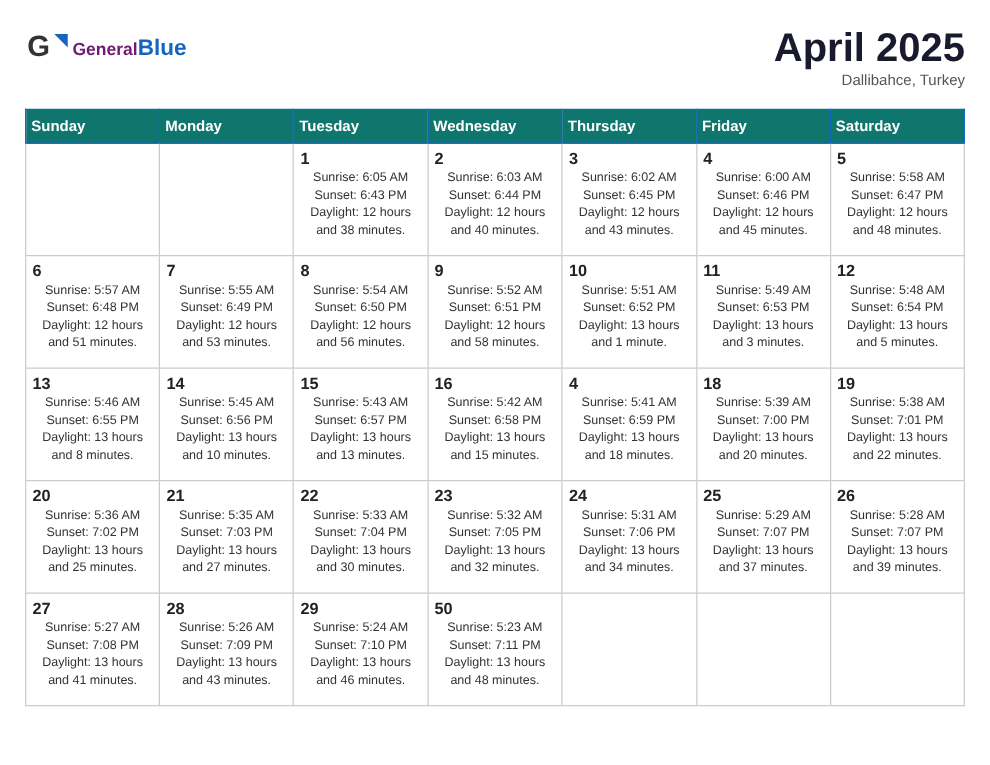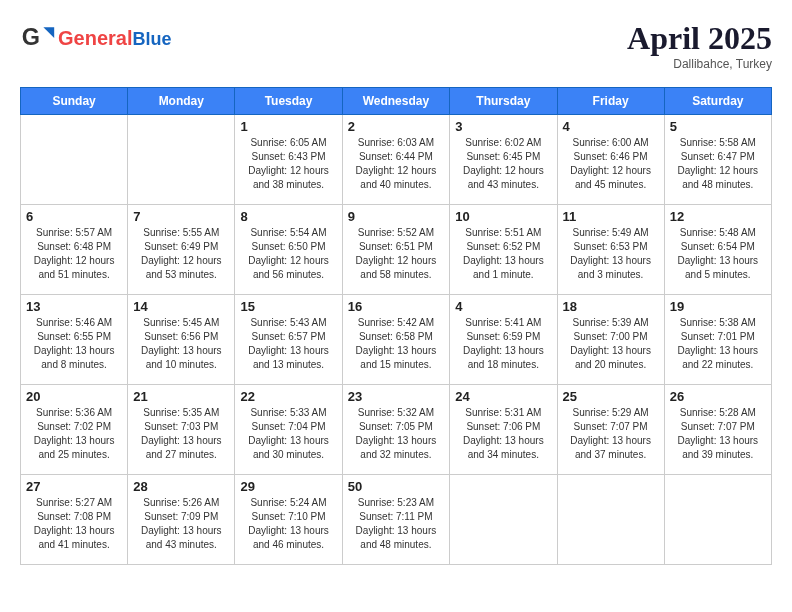--- a/index.html
+++ b/index.html
@@ -25,36 +25,35 @@
       height: 36px;
       margin-right: 2px;
     }
     .title-block {
       text-align: right;
     }
     .main-title {
       font-size: 32px;
       font-weight: bold;
       color: #1a1a2e;
-      font-family: Liberation Serif, serif;
     }
     .subtitle {
       font-size: 12px;
       color: #555;
     }
     .calendar {
       width: 100%;
       border-collapse: collapse;
       font-size: 11px;
     }
     .calendar th {
-      background-color: #3b82f6;
+      background-color: #0f766e;
       color: #fff;
       padding: 6px 4px;
-      text-align: center;
+      text-align: left;
       font-size: 12px;
       font-weight: bold;
       border: 1px solid #1565c0;
     }
     .calendar td {
       border: 1px solid #ccc;
       vertical-align: top;
       padding: 4px 5px;
       width: 108px;
       min-height: 80px;
@@ -78,21 +77,21 @@
 <body>
 
 <div class="header">
   <div class="logo">
     <svg class="logo-icon" viewBox="0 0 40 40" xmlns="http://www.w3.org/2000/svg">
       <text x="2" y="28" font-size="26" font-weight="bold" fill="#333">G</text>
       <polygon points="26,8 38,8 38,20" fill="#1565c0"></polygon>
     </svg>
     <div>
       <div>
-        <span style="font-size:20px;font-weight:bold;color:#ef4444;">General</span><span style="font-size:18px;font-weight:bold;color:#1565c0;text-align:center;">Blue</span>
+        <span style="font-size:14px;font-weight:bold;color:#701a75;">General</span><span style="font-size:18px;font-weight:bold;color:#1565c0;text-align:center;">Blue</span>
       </div>
     </div>
   </div>
   <div class="title-block">
     <div class="main-title">April 2025</div>
     <div class="subtitle">Dallibahce, Turkey</div>
   </div>
 </div>
 
 <table class="calendar">

